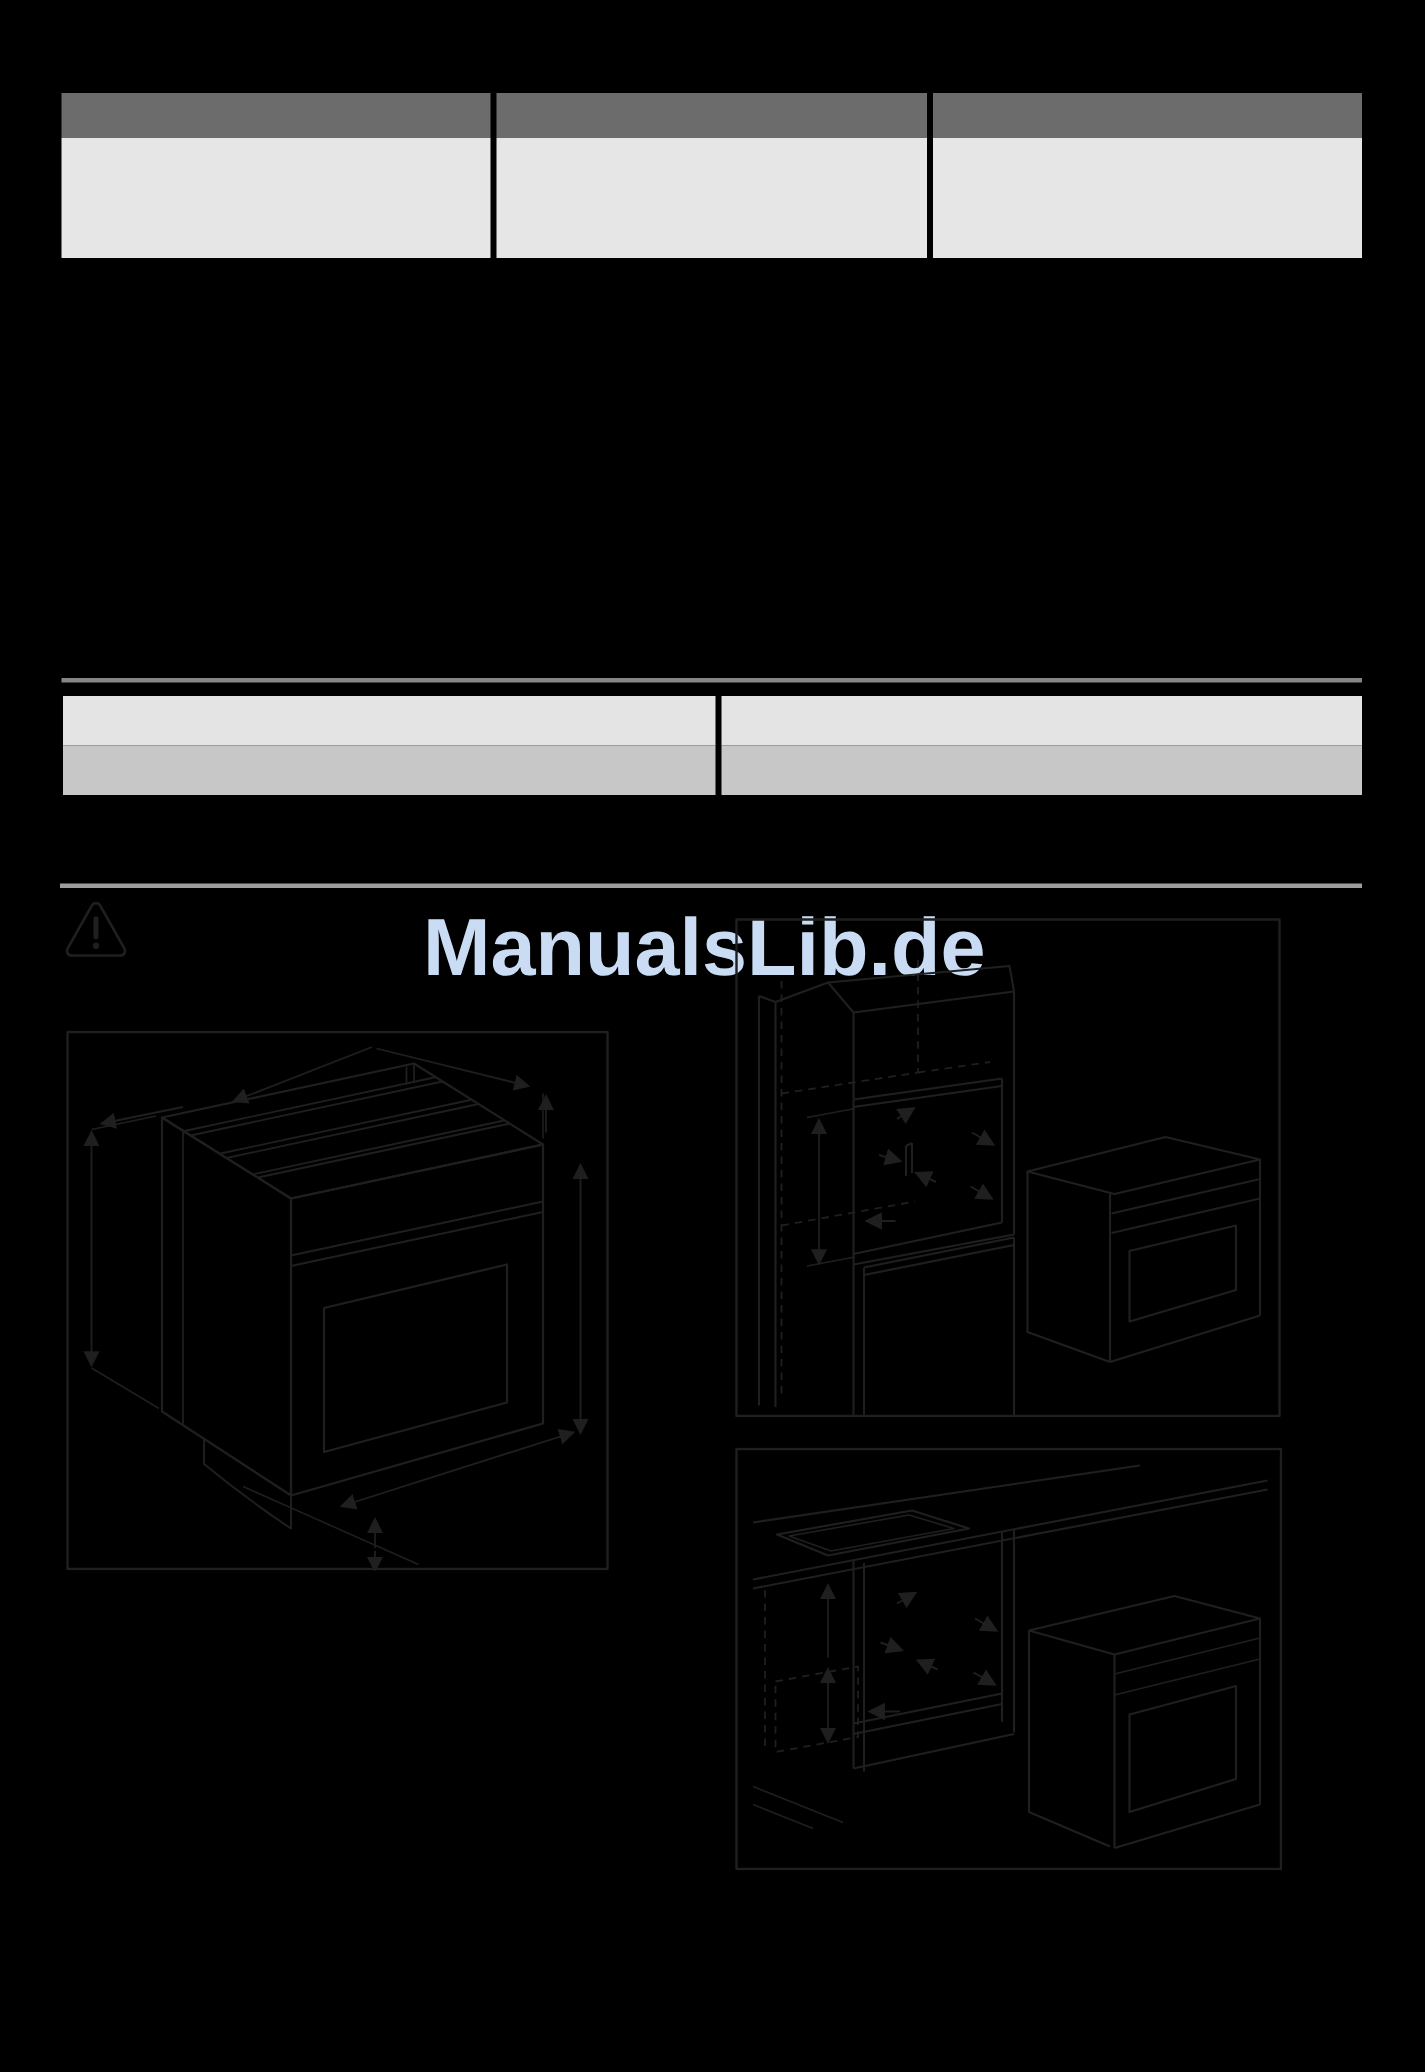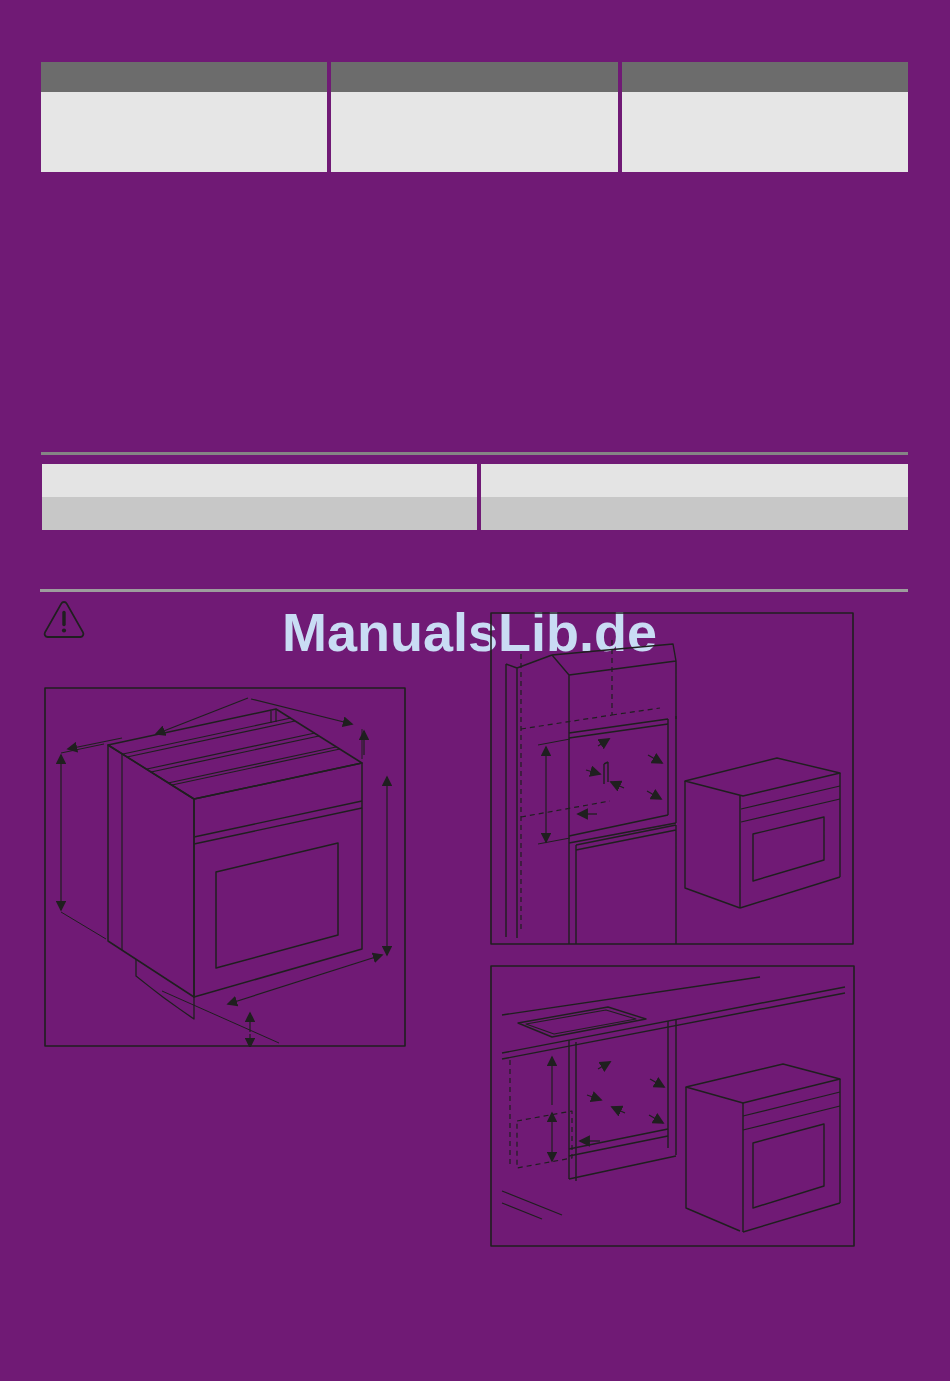--- a/index.html
+++ b/index.html
@@ -1,16 +1,16 @@
 <!DOCTYPE html>
 <html><head>
 <meta charset="utf-8">
 <style>
   html,body{margin:0;padding:0;background:#fff;}
-  .page{position:relative;width:950px;height:1381px;background:#701a75;overflow:hidden;
+  .page{position:relative;width:950px;height:1381px;background:#000000;overflow:hidden;
         font-family:"Liberation Sans",sans-serif;}
   .abs{position:absolute;}
   
   .spec-table{left:41px;top:62px;width:867px;height:110px;display:flex;gap:4px;}
   .spec-col{flex:1;display:flex;flex-direction:column;}
   .spec-th{height:30px;}
   .spec-td{flex:1;}
   
   .rule{height:3px;}
   .rule1{left:41px;top:452px;width:867px;}

